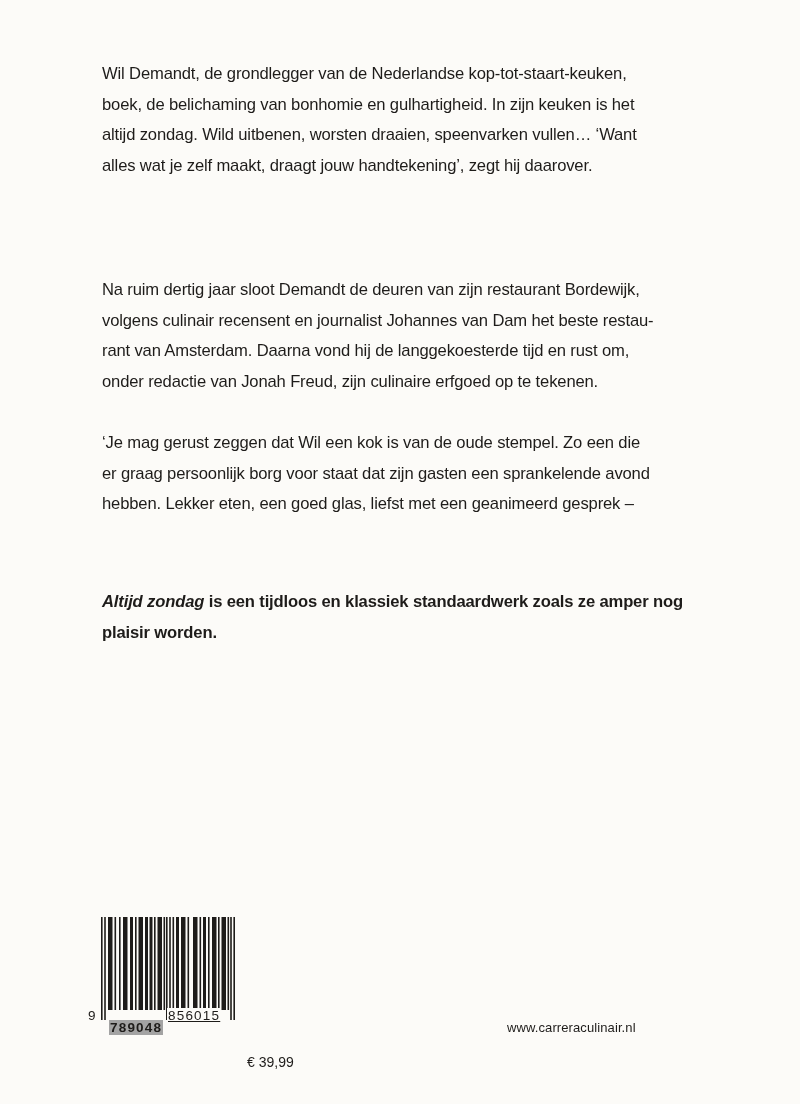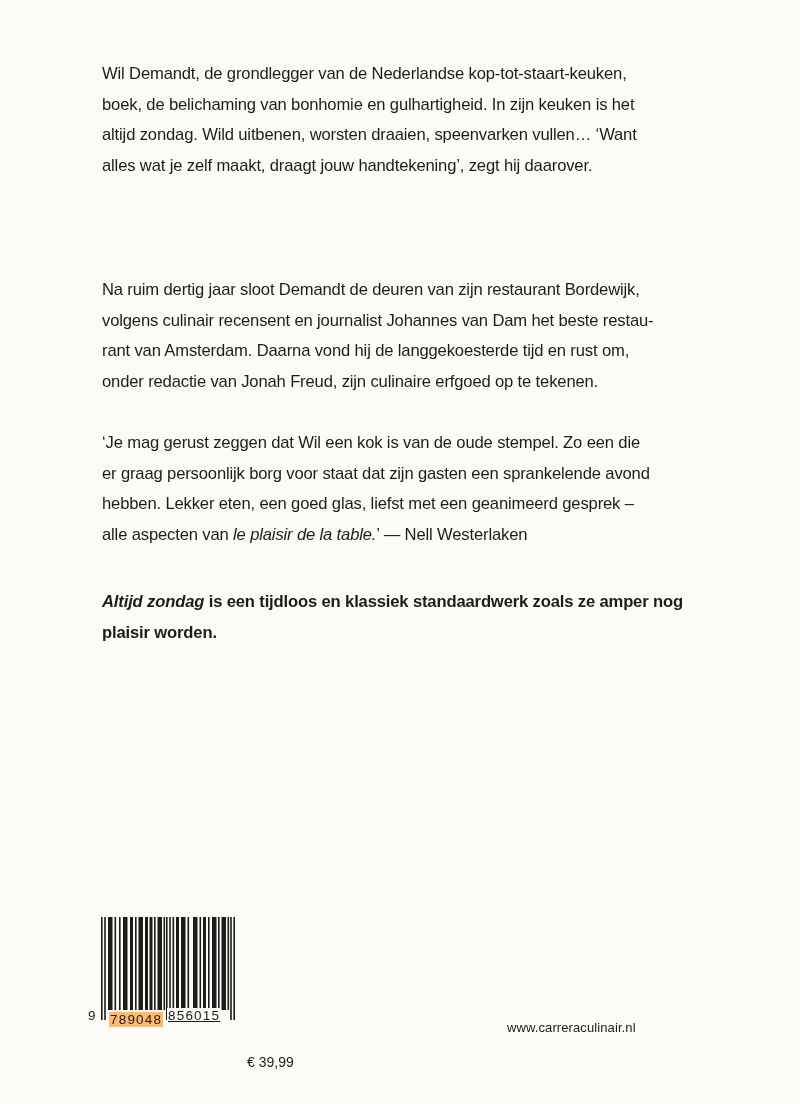--- a/index.html
+++ b/index.html
@@ -55,21 +55,21 @@
       position: absolute;
       top: 93px;
       left: 0;
       font-family: "Liberation Sans", sans-serif;
       font-size: 13.5px;
       letter-spacing: 1.2px;
       color: #1e1c1a;
       white-space: nowrap;
     }
     .isbn-lead { position: absolute; left: 3px; top: 0; }
-    .isbn-left { position: absolute; left: 24px; top: 4px; background: #fdba74; padding: 0 1px; }
+    .isbn-left { position: absolute; left: 24px; top: 12px; background: #a3a3a3; padding: 0 1px; font-weight: bold; }
     .isbn-right { position: absolute; left: 82px; top: 0; background: #fcfbf8; padding: 0 1px; text-decoration: underline; }
     .price {
       position: absolute;
       left: 162px;
       top: 92px;
       font-size: 14px;
       color: #1e1c1a;
       white-space: nowrap;
       margin-top: 47px;
     }
@@ -102,21 +102,20 @@
     <span class="line">rant van Amsterdam. Daarna vond hij de langgekoesterde tijd en rust om,</span>
     <span class="line">onder redactie van Jonah Freud, zijn culinaire erfgoed op te tekenen.</span>
   </p>
 </div>
 
 <div class="text-block" id="p3">
   <p>
     <span class="line">‘Je mag gerust zeggen dat Wil een kok is van de oude stempel. Zo een die</span>
     <span class="line">er graag persoonlijk borg voor staat dat zijn gasten een sprankelende avond</span>
     <span class="line">hebben. Lekker eten, een goed glas, liefst met een geanimeerd gesprek –</span>
-    <span class="line"><span>alle aspecten van </span><span class="it">le plaisir de la table.</span><span>’ — Nell Westerlaken</span></span>
   </p>
 </div>
 
 <div class="text-block" id="p4">
   <p>
     <span class="line"><span class="it">Altijd zondag</span><span> is een tijdloos en klassiek standaardwerk zoals ze amper nog</span></span>
     <span class="line">plaisir worden.</span>
   </p>
 </div>
 

